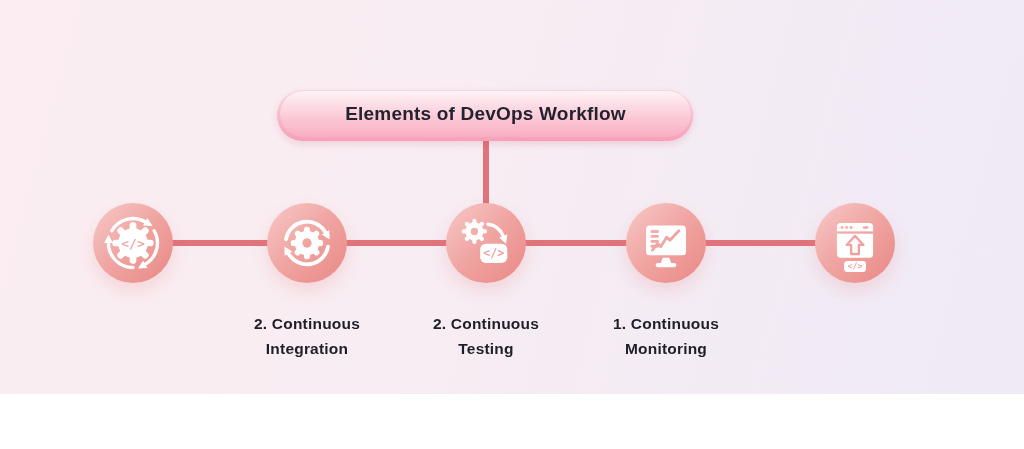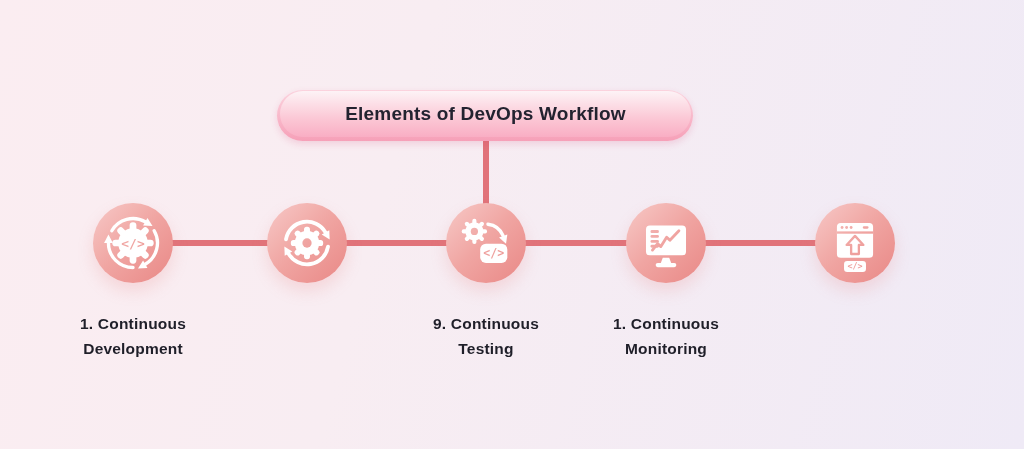--- a/index.html
+++ b/index.html
@@ -1,18 +1,18 @@
 <!DOCTYPE html>
 <html><head>
 <meta charset="utf-8">
 <style>
   html,body{margin:0;padding:0;}
   #canvas{
     position:relative;
-    width:1024px;height:449px;
+    width:1024px;height:394px;
     overflow:hidden;
     background:linear-gradient(105deg,#fbedf1 0%,#f8edf2 38%,#efeaf6 100%);
     font-family:"Liberation Sans","DejaVu Sans",sans-serif;
   }
   
   .h-line{
     position:absolute;left:133px;top:240px;width:722px;height:6px;
     background:#e1737a;border-radius:3px;z-index:1;
   }
   .v-line{
@@ -193,17 +193,17 @@
           </g>
           <path d="M24 18.5 L30.5 25.5 L27 25.5 L27 32.5 L21 32.5 L21 25.5 L17.5 25.5 Z" fill="#fff" stroke="#000" stroke-width="1.8" stroke-linejoin="round"></path>
           <rect x="15.5" y="38" width="17" height="8.5" rx="2.5" fill="#fff"></rect>
           <text x="24" y="44.5" fill="#000" font-size="6.5" font-weight="bold" text-anchor="middle" font-family="DejaVu Sans Mono, monospace">&lt;/&gt;</text>
         </mask>
       </defs>
       <rect width="48" height="48" fill="#fff" mask="url(#m5)"></rect>
     </svg>
   </div>
 
-  <div class="step-label" id="label-1">1. Continuous Development</div>
-  <div class="step-label" id="label-3">9. Continuous Testing</div>
+  <div class="step-label" id="label-2">2. Continuous Integration</div>
+  <div class="step-label" id="label-3">2. Continuous Testing</div>
   <div class="step-label" id="label-4">1. Continuous Monitoring</div>
 
 </div>
 
 </body></html>

